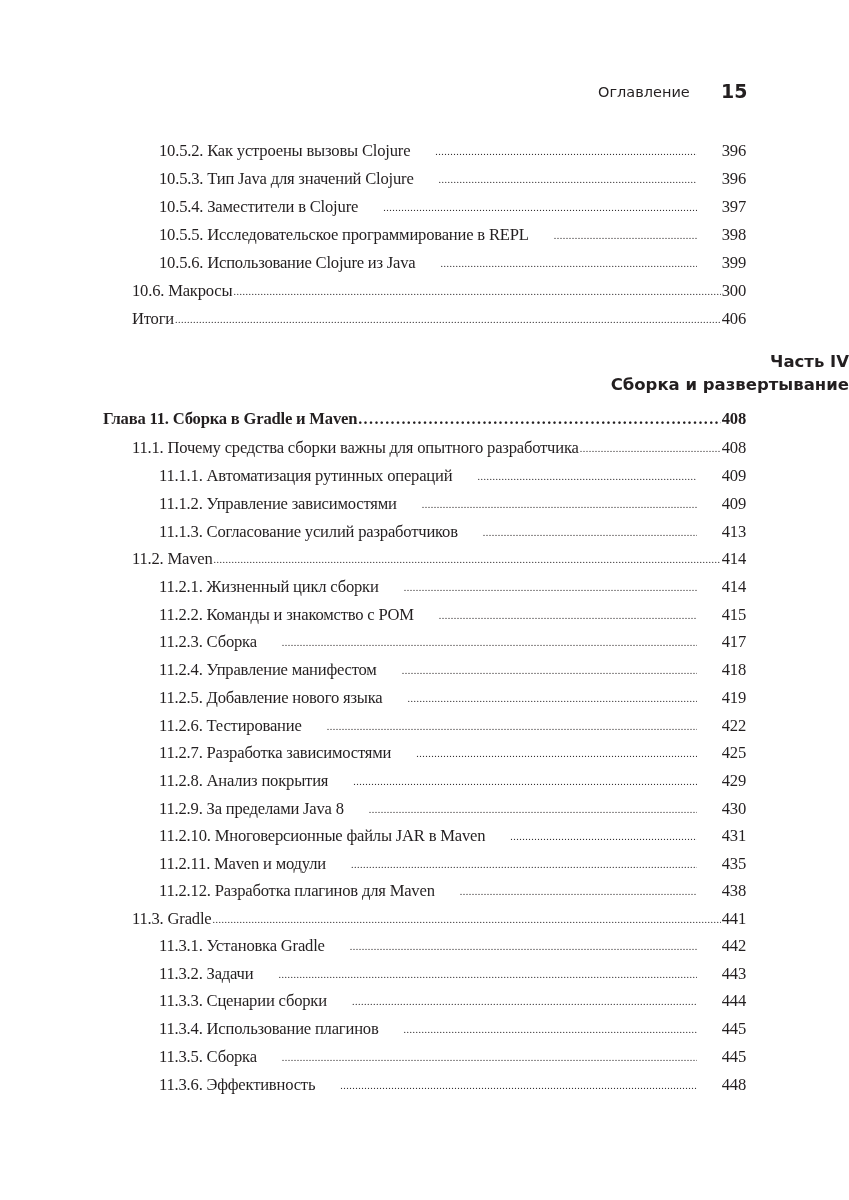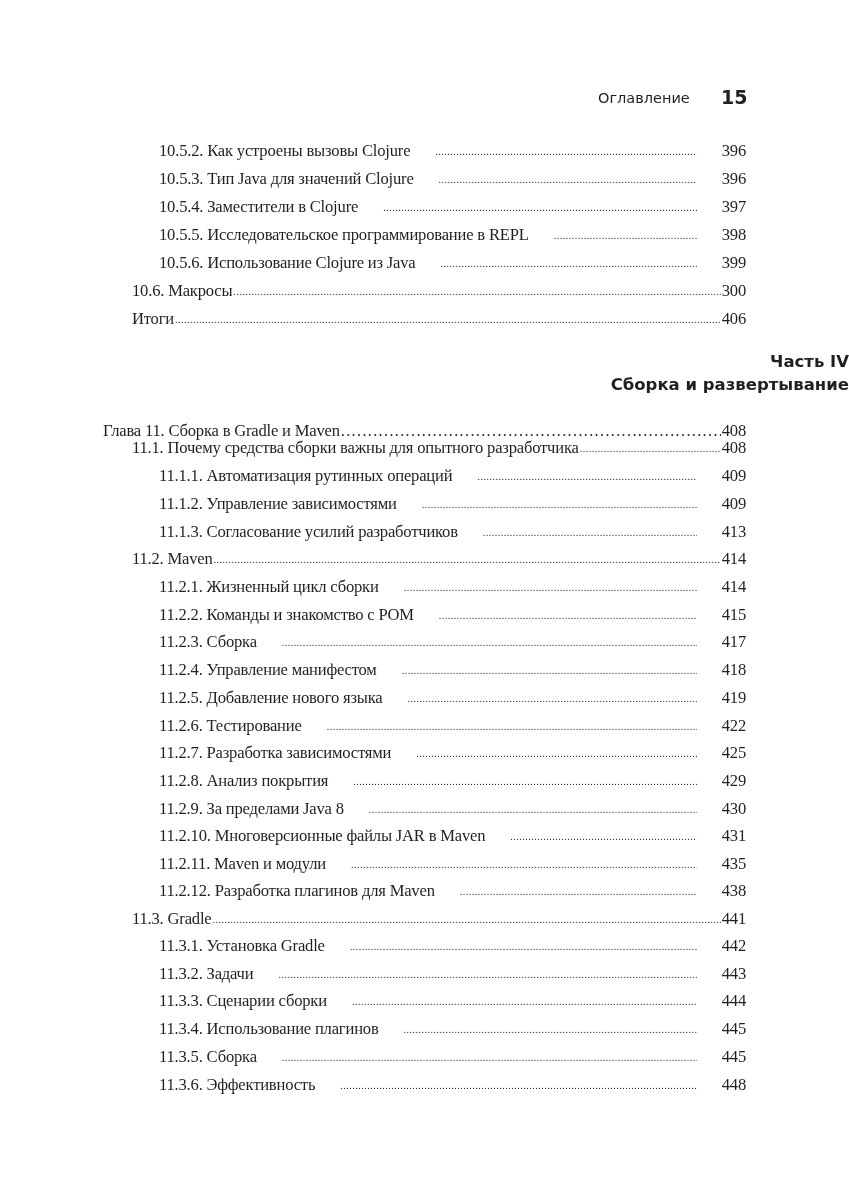--- a/index.html
+++ b/index.html
@@ -1,27 +1,27 @@
 <!DOCTYPE html>
 <html><head>
   <meta charset="utf-8">
   <style>
     html, body { margin: 0; padding: 0; background: #ffffff; }
     body { width: 849px; height: 1200px; position: relative; overflow: hidden; color: #231f20; }
-    .header { position: absolute; top: 86px; left: 0; width: 849px; height: 28px; }
+    .header { position: absolute; top: 80px; left: 0; width: 849px; height: 28px; }
     .header-title { position: absolute; left: 598px; top: 4px; font-family: "DejaVu Sans", sans-serif; font-size: 14.5px; color: #231f20; }
     .header-page { position: absolute; left: 721px; top: 0px; font-family: "DejaVu Sans", sans-serif; font-size: 19px; font-weight: bold; color: #231f20; }
     .toc { position: absolute; left: 0; top: 0; width: 849px; }
     .row { position: absolute; display: flex; align-items: baseline; right: 103px; height: 24px;
            font-family: "Liberation Serif", "DejaVu Serif", serif; font-size: 16.6px; color: #231f20; letter-spacing: -0.2px; }
     .row .label { white-space: nowrap; flex: 0 0 auto; }
     .row .dots { flex: 1 1 auto; overflow: hidden; white-space: nowrap; margin: 0 1px; position: relative; top: -1px; letter-spacing: 0.5px; font-size: 10px; }
     .row .dots::before { content: "........................................................................................................................................................................................................................................................"; }
     .row .page { flex: 0 0 auto; white-space: nowrap; }
-    .row.chapter { font-weight: normal; margin-top: 12px; }
+    .row.chapter { font-weight: bold; }
     .row.chapter .dots { font-size: 16px; letter-spacing: 1.4px; top: 0; }
     .lvl0 { left: 103px; }
     .lvl1 { left: 132px; }
     .lvl2 { left: 159px; gap: 24px; }
     .part-heading { position: absolute; left: 0; width: 849px; text-align: right; font-family: "DejaVu Sans", sans-serif; font-weight: bold; font-size: 16.5px; color: #231f20; }
   </style>
 </head>
 <body>
 
 <div class="header">

